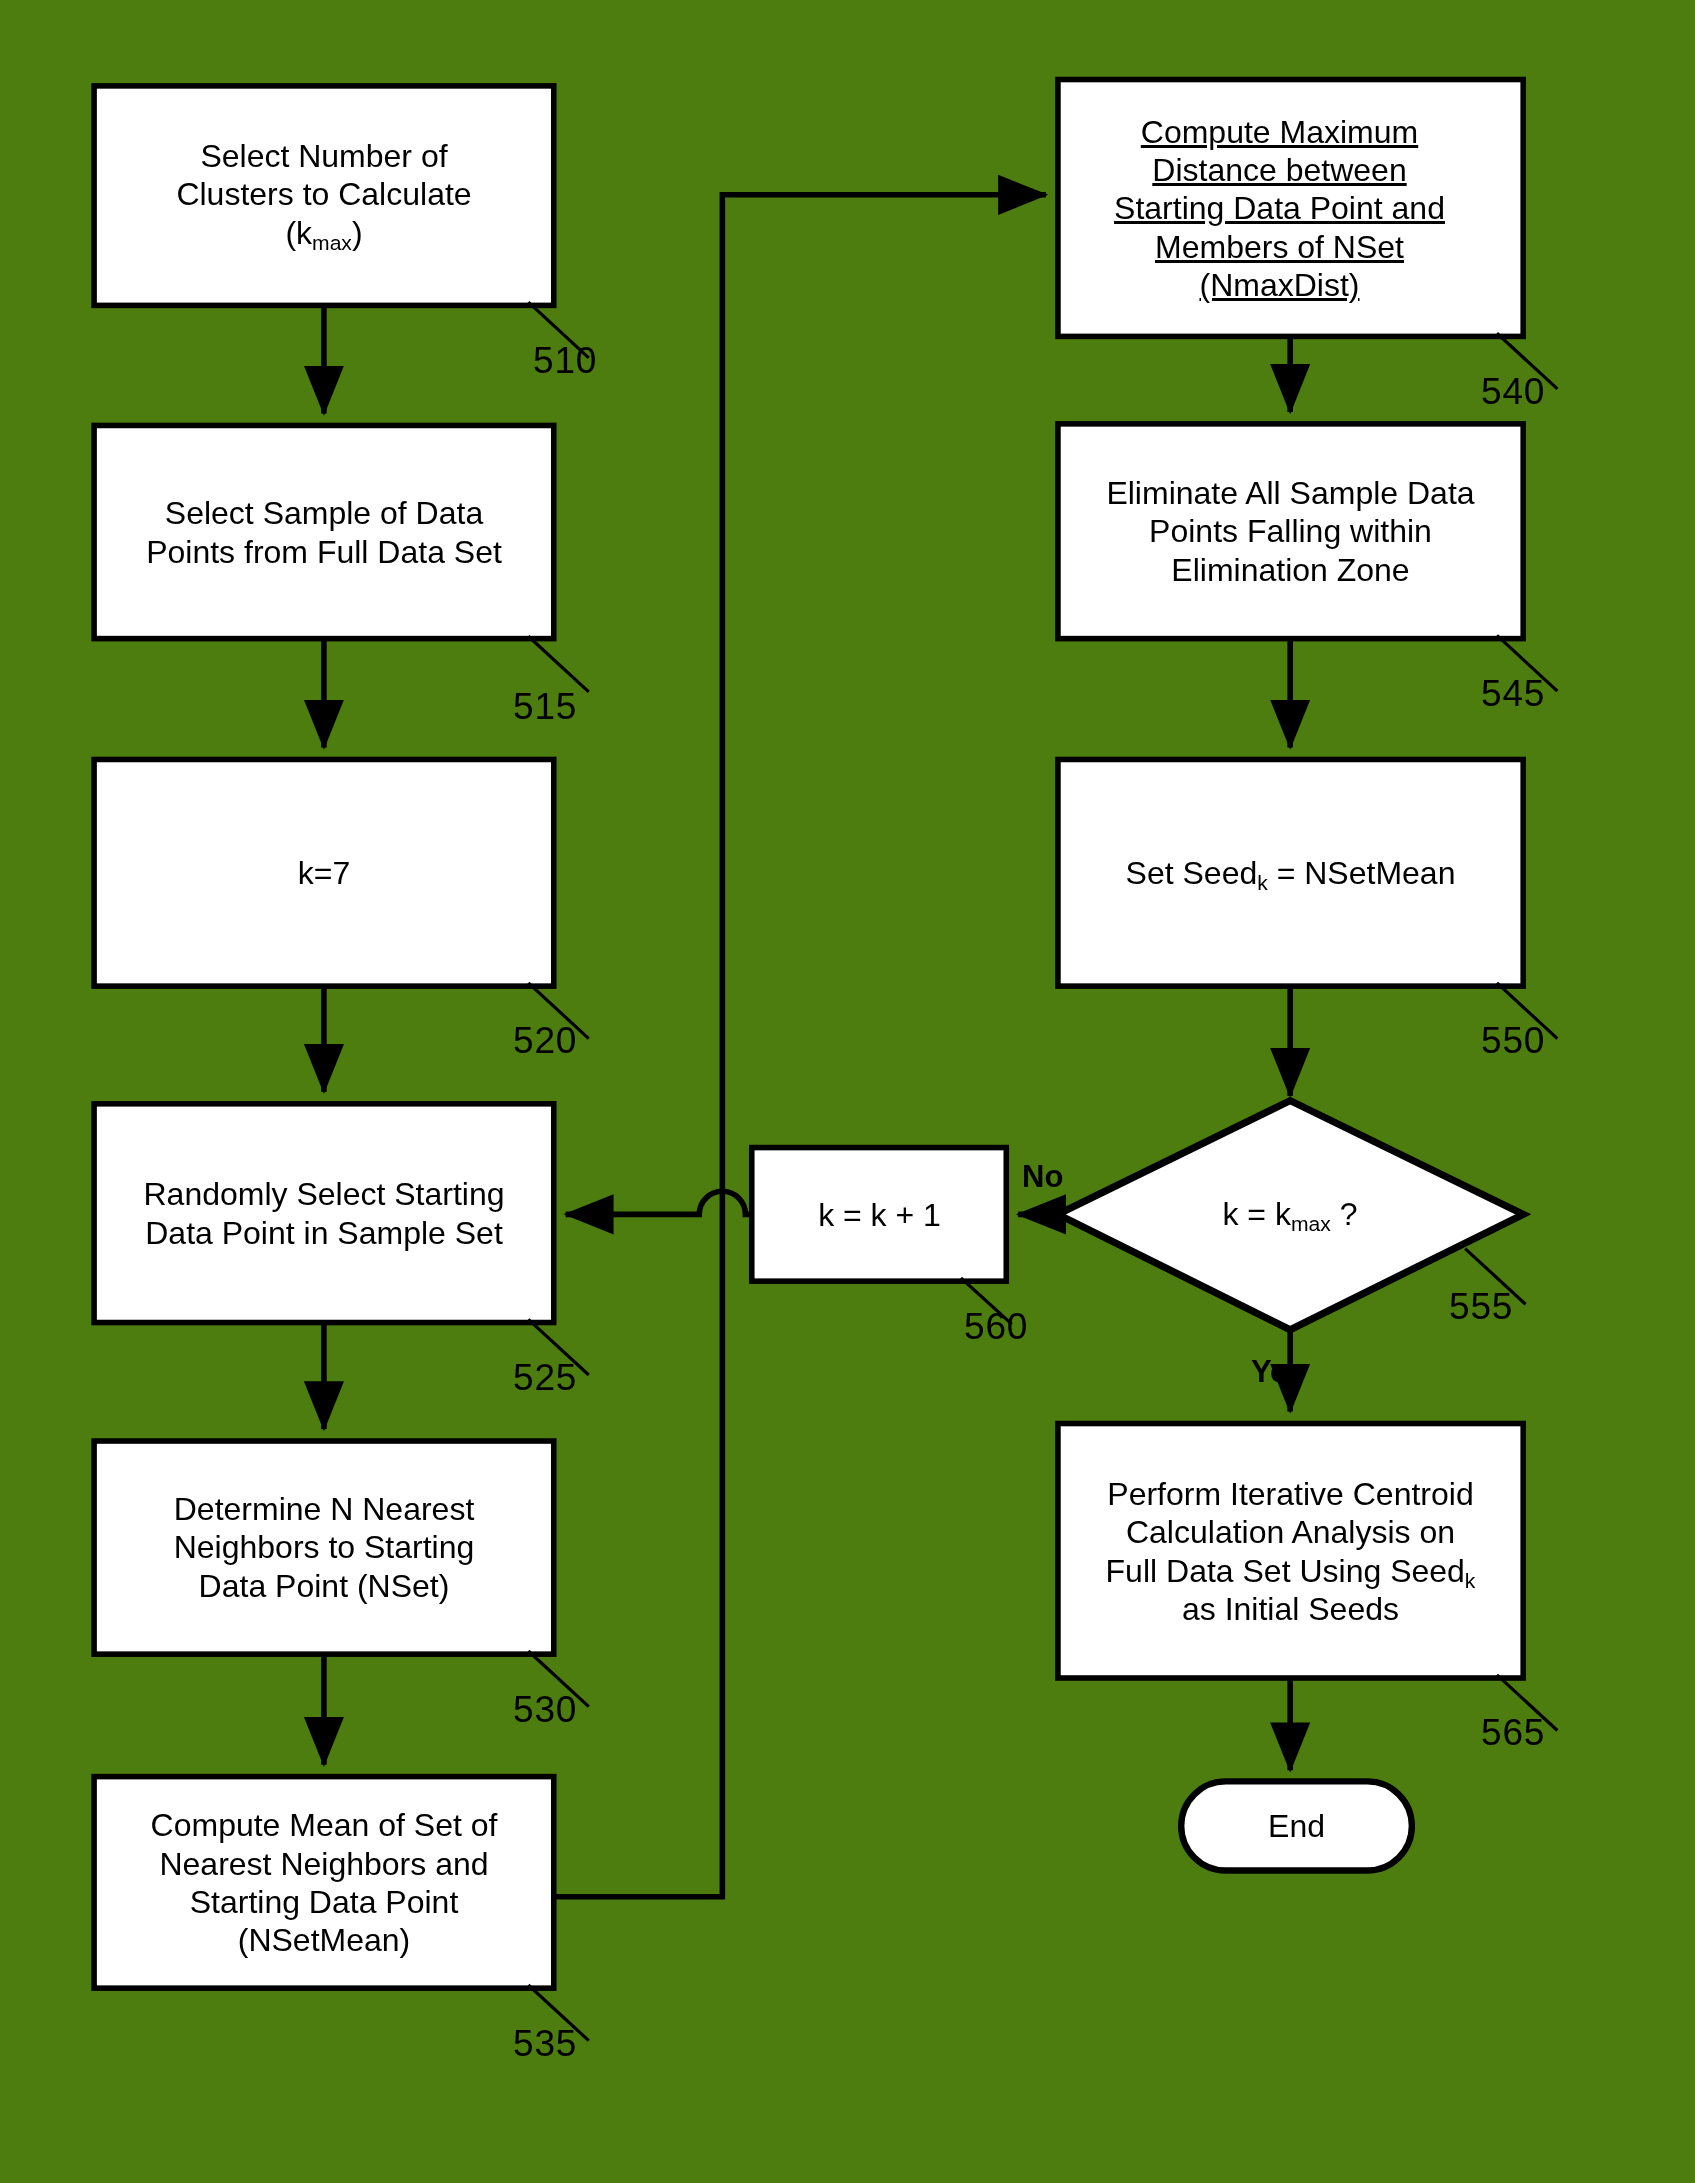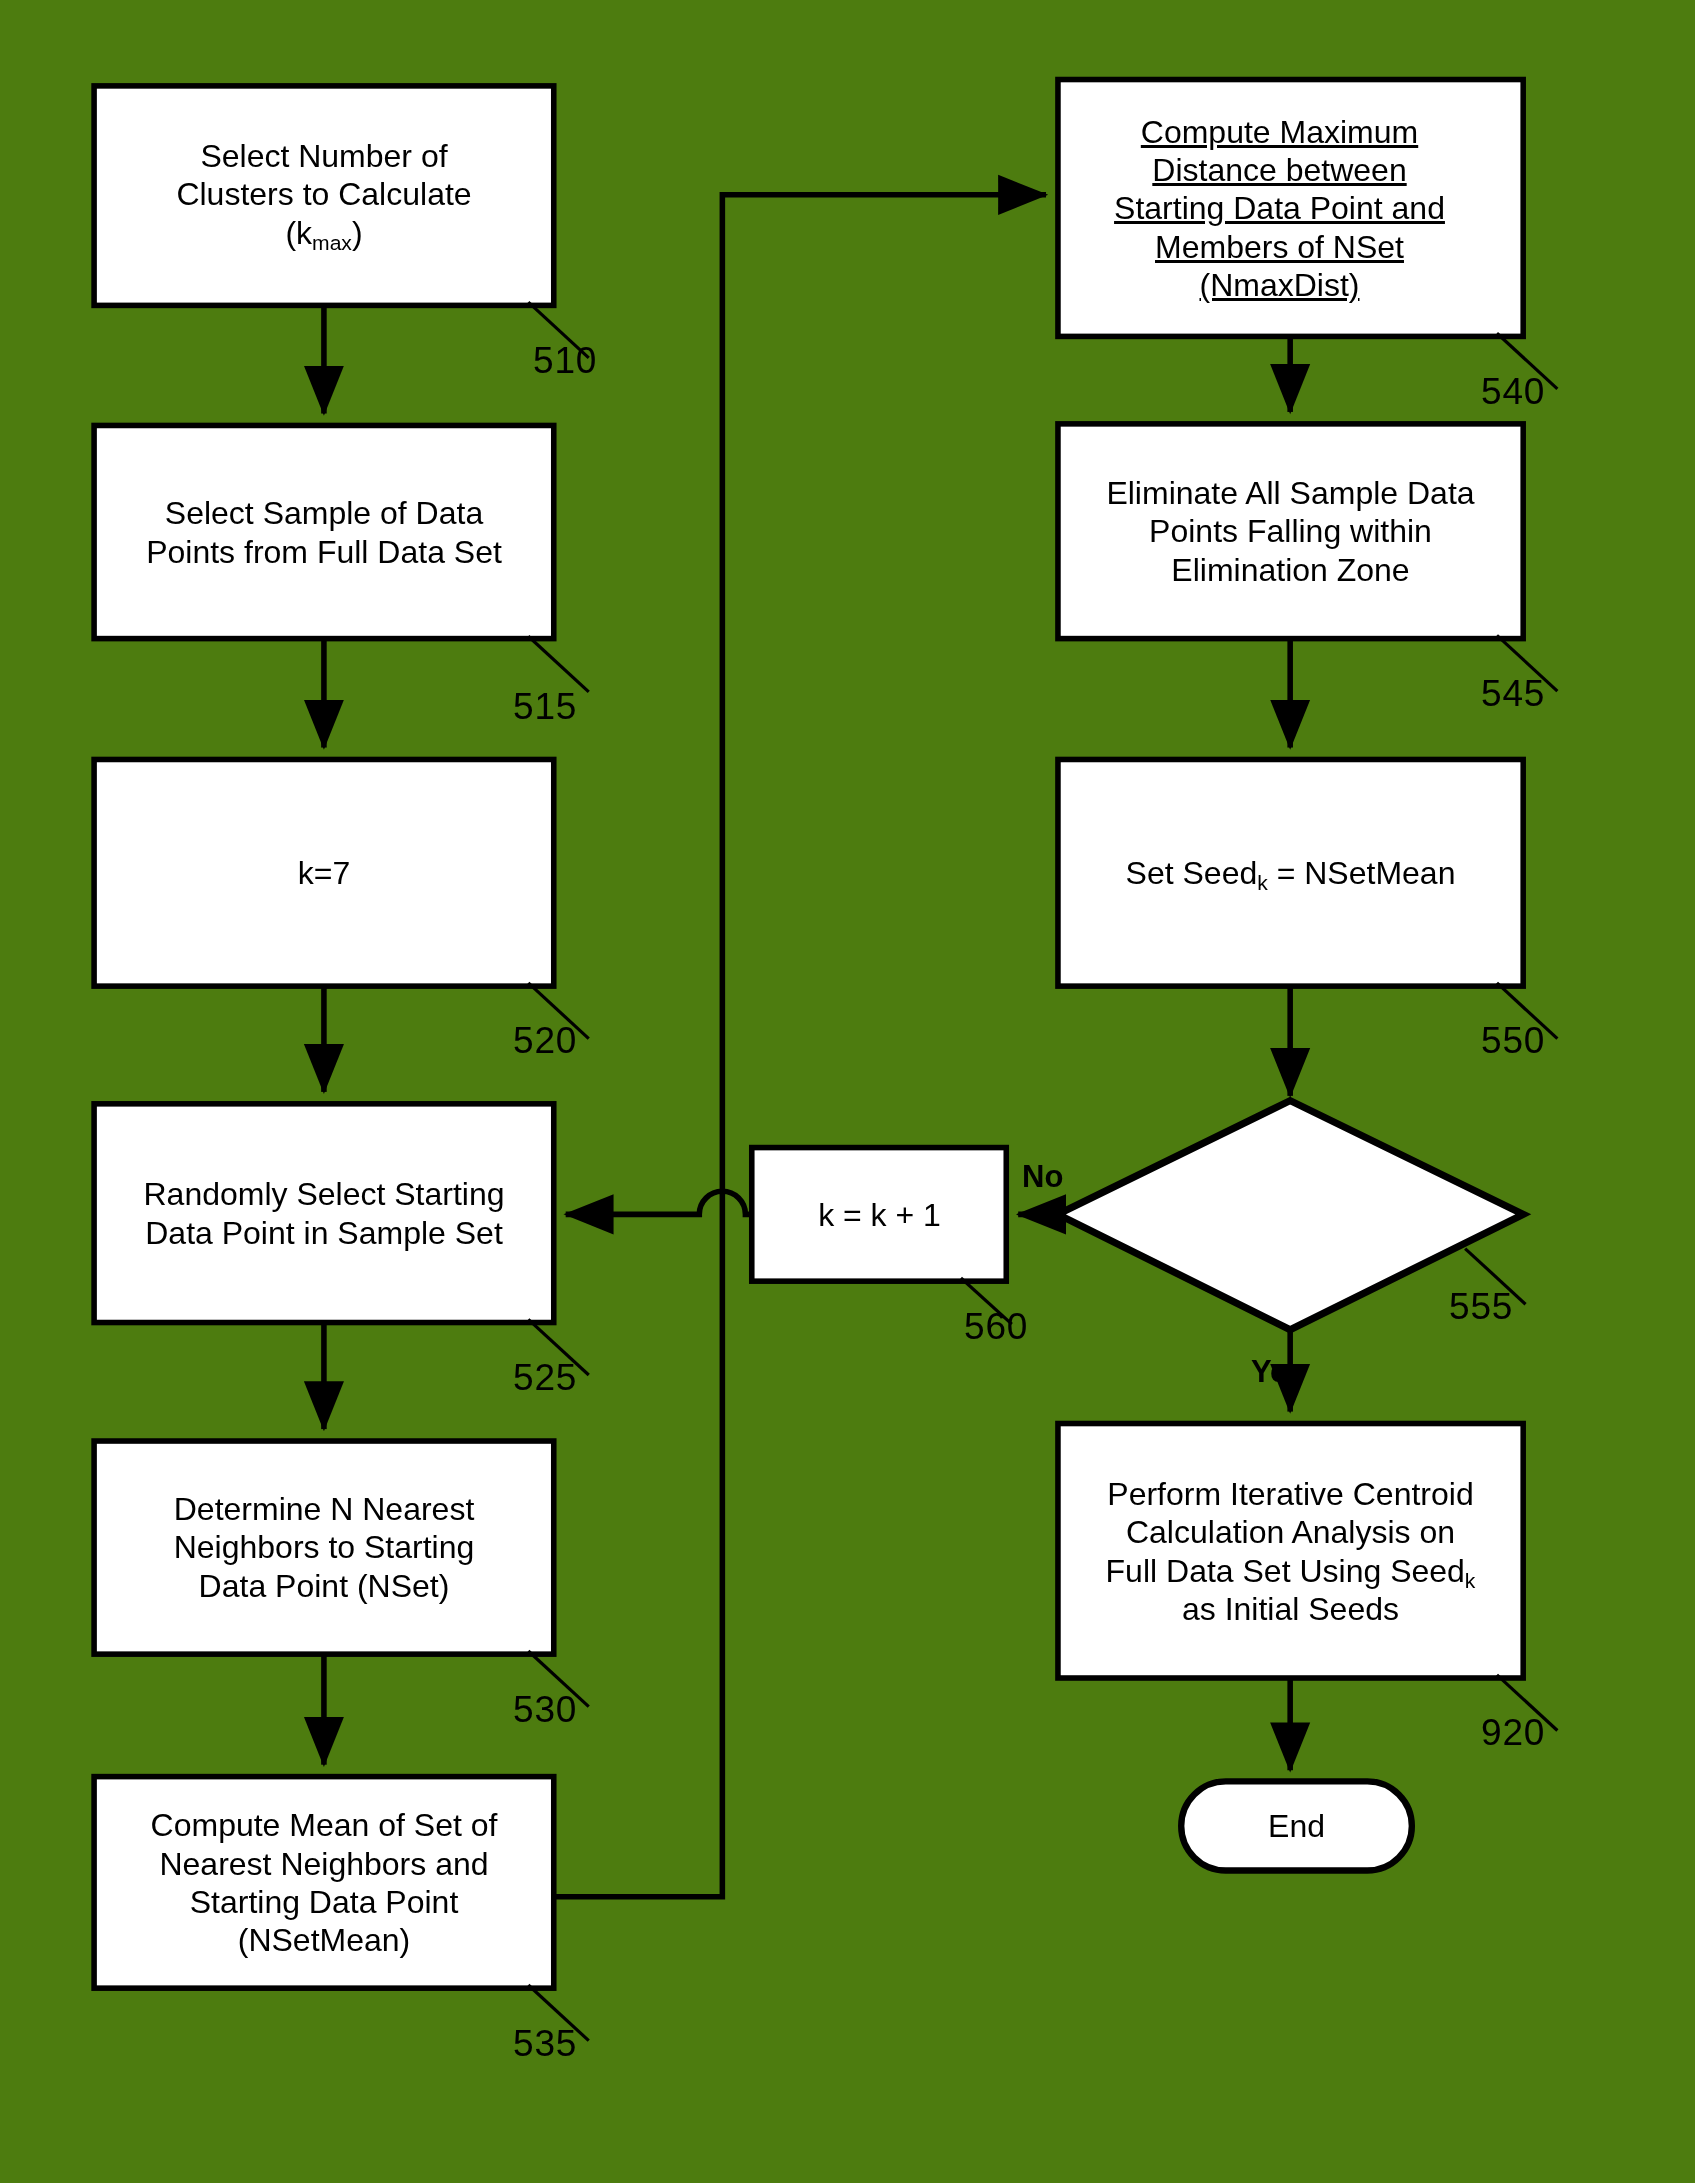--- a/index.html
+++ b/index.html
@@ -145,20 +145,23 @@
 (NmaxDist)</div>
 
   <div class="node-text" style="left:1066px; top:424px; width:449px; height:215px;">Eliminate All Sample Data
 Points Falling within
 Elimination Zone</div>
 
   <div class="node-text" style="left:1066px; top:760px; width:449px; height:227px;">
     <span>Set Seed<sub>k</sub> = NSetMean</span>
   </div>
 
+  <div class="node-text" style="left:1137px; top:1163px; width:306px; height:103px;">
+    <span>k = k<sub>max</sub> ?</span>
+  </div>
 
   <div class="node-text" style="left:752px; top:1148px; width:255px; height:134px;">k = k + 1</div>
 
   <div class="node-text" style="left:1064px; top:1424px; width:453px; height:255px;">
     <span>Perform Iterative Centroid<br>Calculation Analysis on<br>Full Data Set Using Seed<sub>k</sub><br>as Initial Seeds</span>
   </div>
 
   <div class="node-text" style="left:1181px; top:1782px; width:231px; height:89px;">End</div>
 
   <div class="edge-label" style="left:1022px; top:1159px;">No</div>
@@ -169,16 +172,16 @@
   <div class="ref-label" style="left:513px; top:674px;margin-top:12px;">515</div>
   <div class="ref-label" style="left:513px; top:1020px;">520</div>
   <div class="ref-label" style="left:513px; top:1357px;">525</div>
   <div class="ref-label" style="left:513px; top:1689px;">530</div>
   <div class="ref-label" style="left:513px; top:2023px;">535</div>
   <div class="ref-label" style="left:1481px; top:371px;">540</div>
   <div class="ref-label" style="left:1481px; top:673px;">545</div>
   <div class="ref-label" style="left:1481px; top:1020px;">550</div>
   <div class="ref-label" style="left:1449px; top:1286px;">555</div>
   <div class="ref-label" style="left:964px; top:1306px;">560</div>
-  <div class="ref-label" style="left:1481px; top:1712px;">920</div>
+  <div class="ref-label" style="left:1481px; top:1712px;">565</div>
 
 </div>
 
 
 </body></html>

